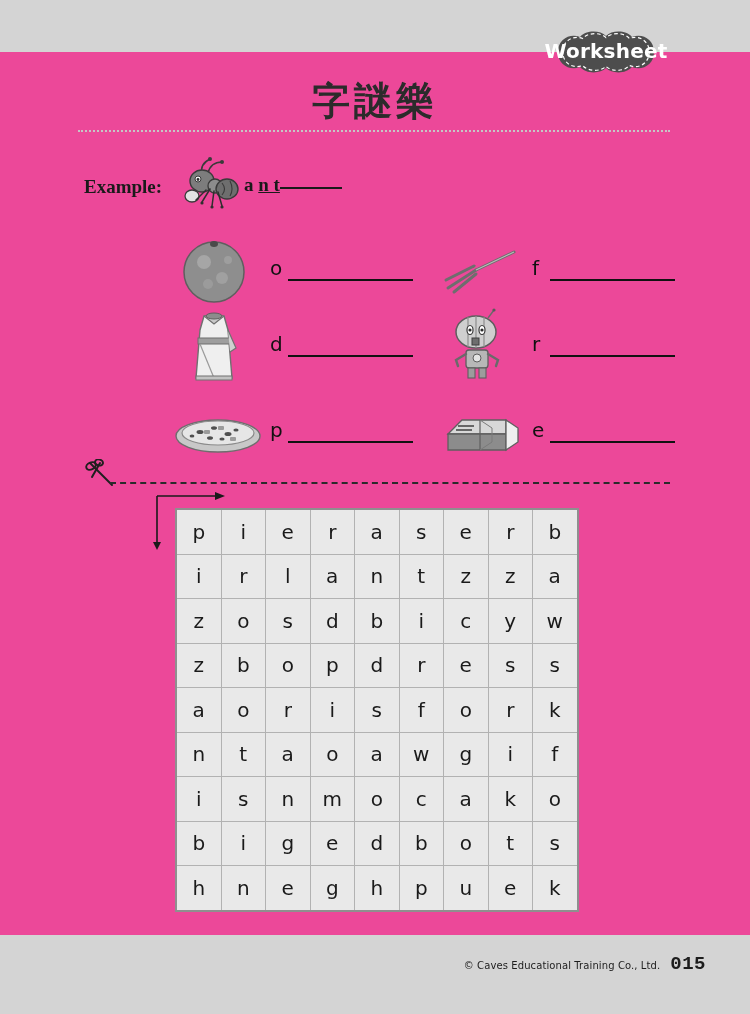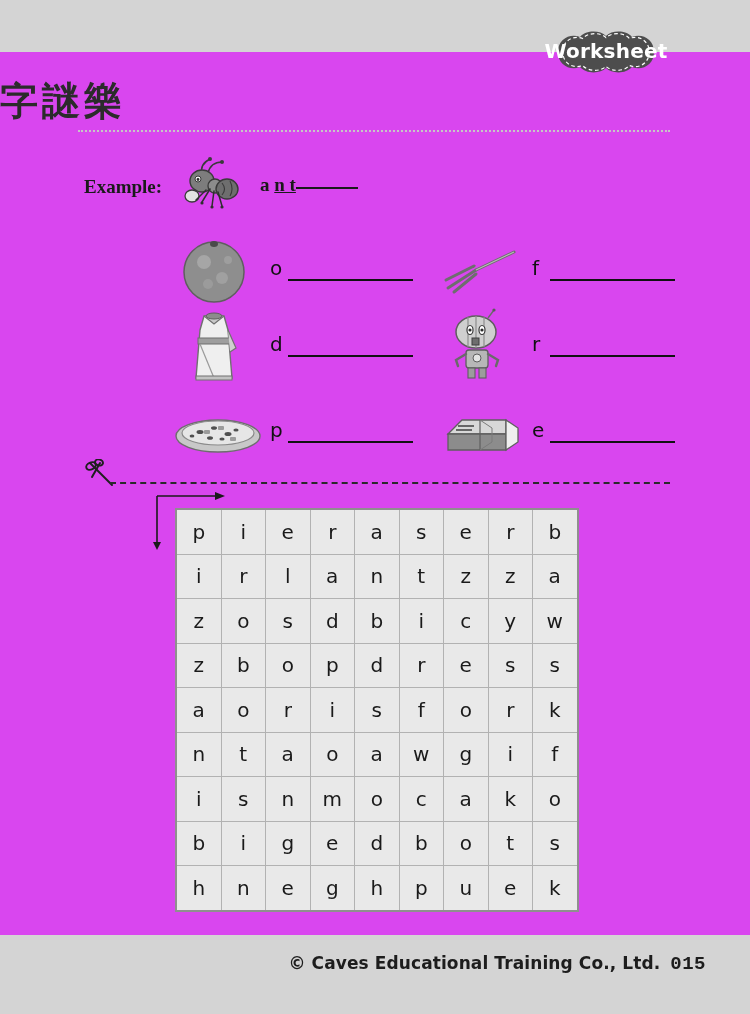--- a/index.html
+++ b/index.html
@@ -5,21 +5,21 @@
   html, body {
     margin: 0; padding: 0;
     width: 750px; height: 1014px;
     background: #ffffff;
     font-family: "Liberation Sans", sans-serif;
     overflow: hidden;
   }
   #page {
     position: relative;
     width: 750px; height: 1014px;
-    background: #d946ef;
+    background: #ec4899;
   }
 
   
   .band-top {
     position: absolute; left: 0; top: 0;
     width: 750px; height: 52px;
     background: #d4d4d4;
   }
   .band-bottom {
     position: absolute; left: 0; top: 935px;
@@ -43,20 +43,21 @@
     font-weight: bold;
     letter-spacing: .2px;
     padding-bottom: 2px;
     box-sizing: border-box;
   }
 
   
   .title {
     position: absolute; left: 0; top: 76px;
     width: 750px;
+    text-align: center;
     font-family: "DejaVu Sans", sans-serif;
     font-size: 38px;
     font-weight: bold;
     color: #2b2b2b;
     letter-spacing: 4px;
   }
   .divider {
     position: absolute; left: 78px; top: 130px;
     width: 592px; height: 0;
     border-top: 2px dotted #c6c6c6;
@@ -72,21 +73,21 @@
     font-family: "Liberation Serif", serif;
     font-size: 19px;
     font-weight: bold;
     color: #1a1a1a;
   }
   .example-pic {
     position: absolute; left: 88px; top: -4px;
     width: 70px; height: 62px;
   }
   .example-answer {
-    position: absolute; left: 176px; top: 14px;
+    position: absolute; left: 160px; top: 14px;
     font-family: "Liberation Serif", serif;
     font-size: 19px;
     font-weight: bold;
     color: #1a1a1a;
     white-space: pre;
   }
   .example-answer .u { text-decoration: underline; }
   .example-blank {
     display: inline-block;
     width: 62px;
@@ -160,23 +161,22 @@
   .footer {
     position: absolute; left: 0; top: 953px;
     width: 750px;
     text-align: right;
     padding-right: 44px;
     box-sizing: border-box;
     color: #1d1d1d;
   }
   .footer .copy {
     font-family: "DejaVu Sans", sans-serif;
-    font-size: 17px;
+    font-size: 10px;
     letter-spacing: .1px;
-    font-weight: bold;
   }
   .footer .pageno {
     font-family: Liberation Mono, monospace;
     font-size: 19px;
     font-weight: bold;
     margin-left: 10px;
     letter-spacing: .5px;
   }
 </style>
 </head>

